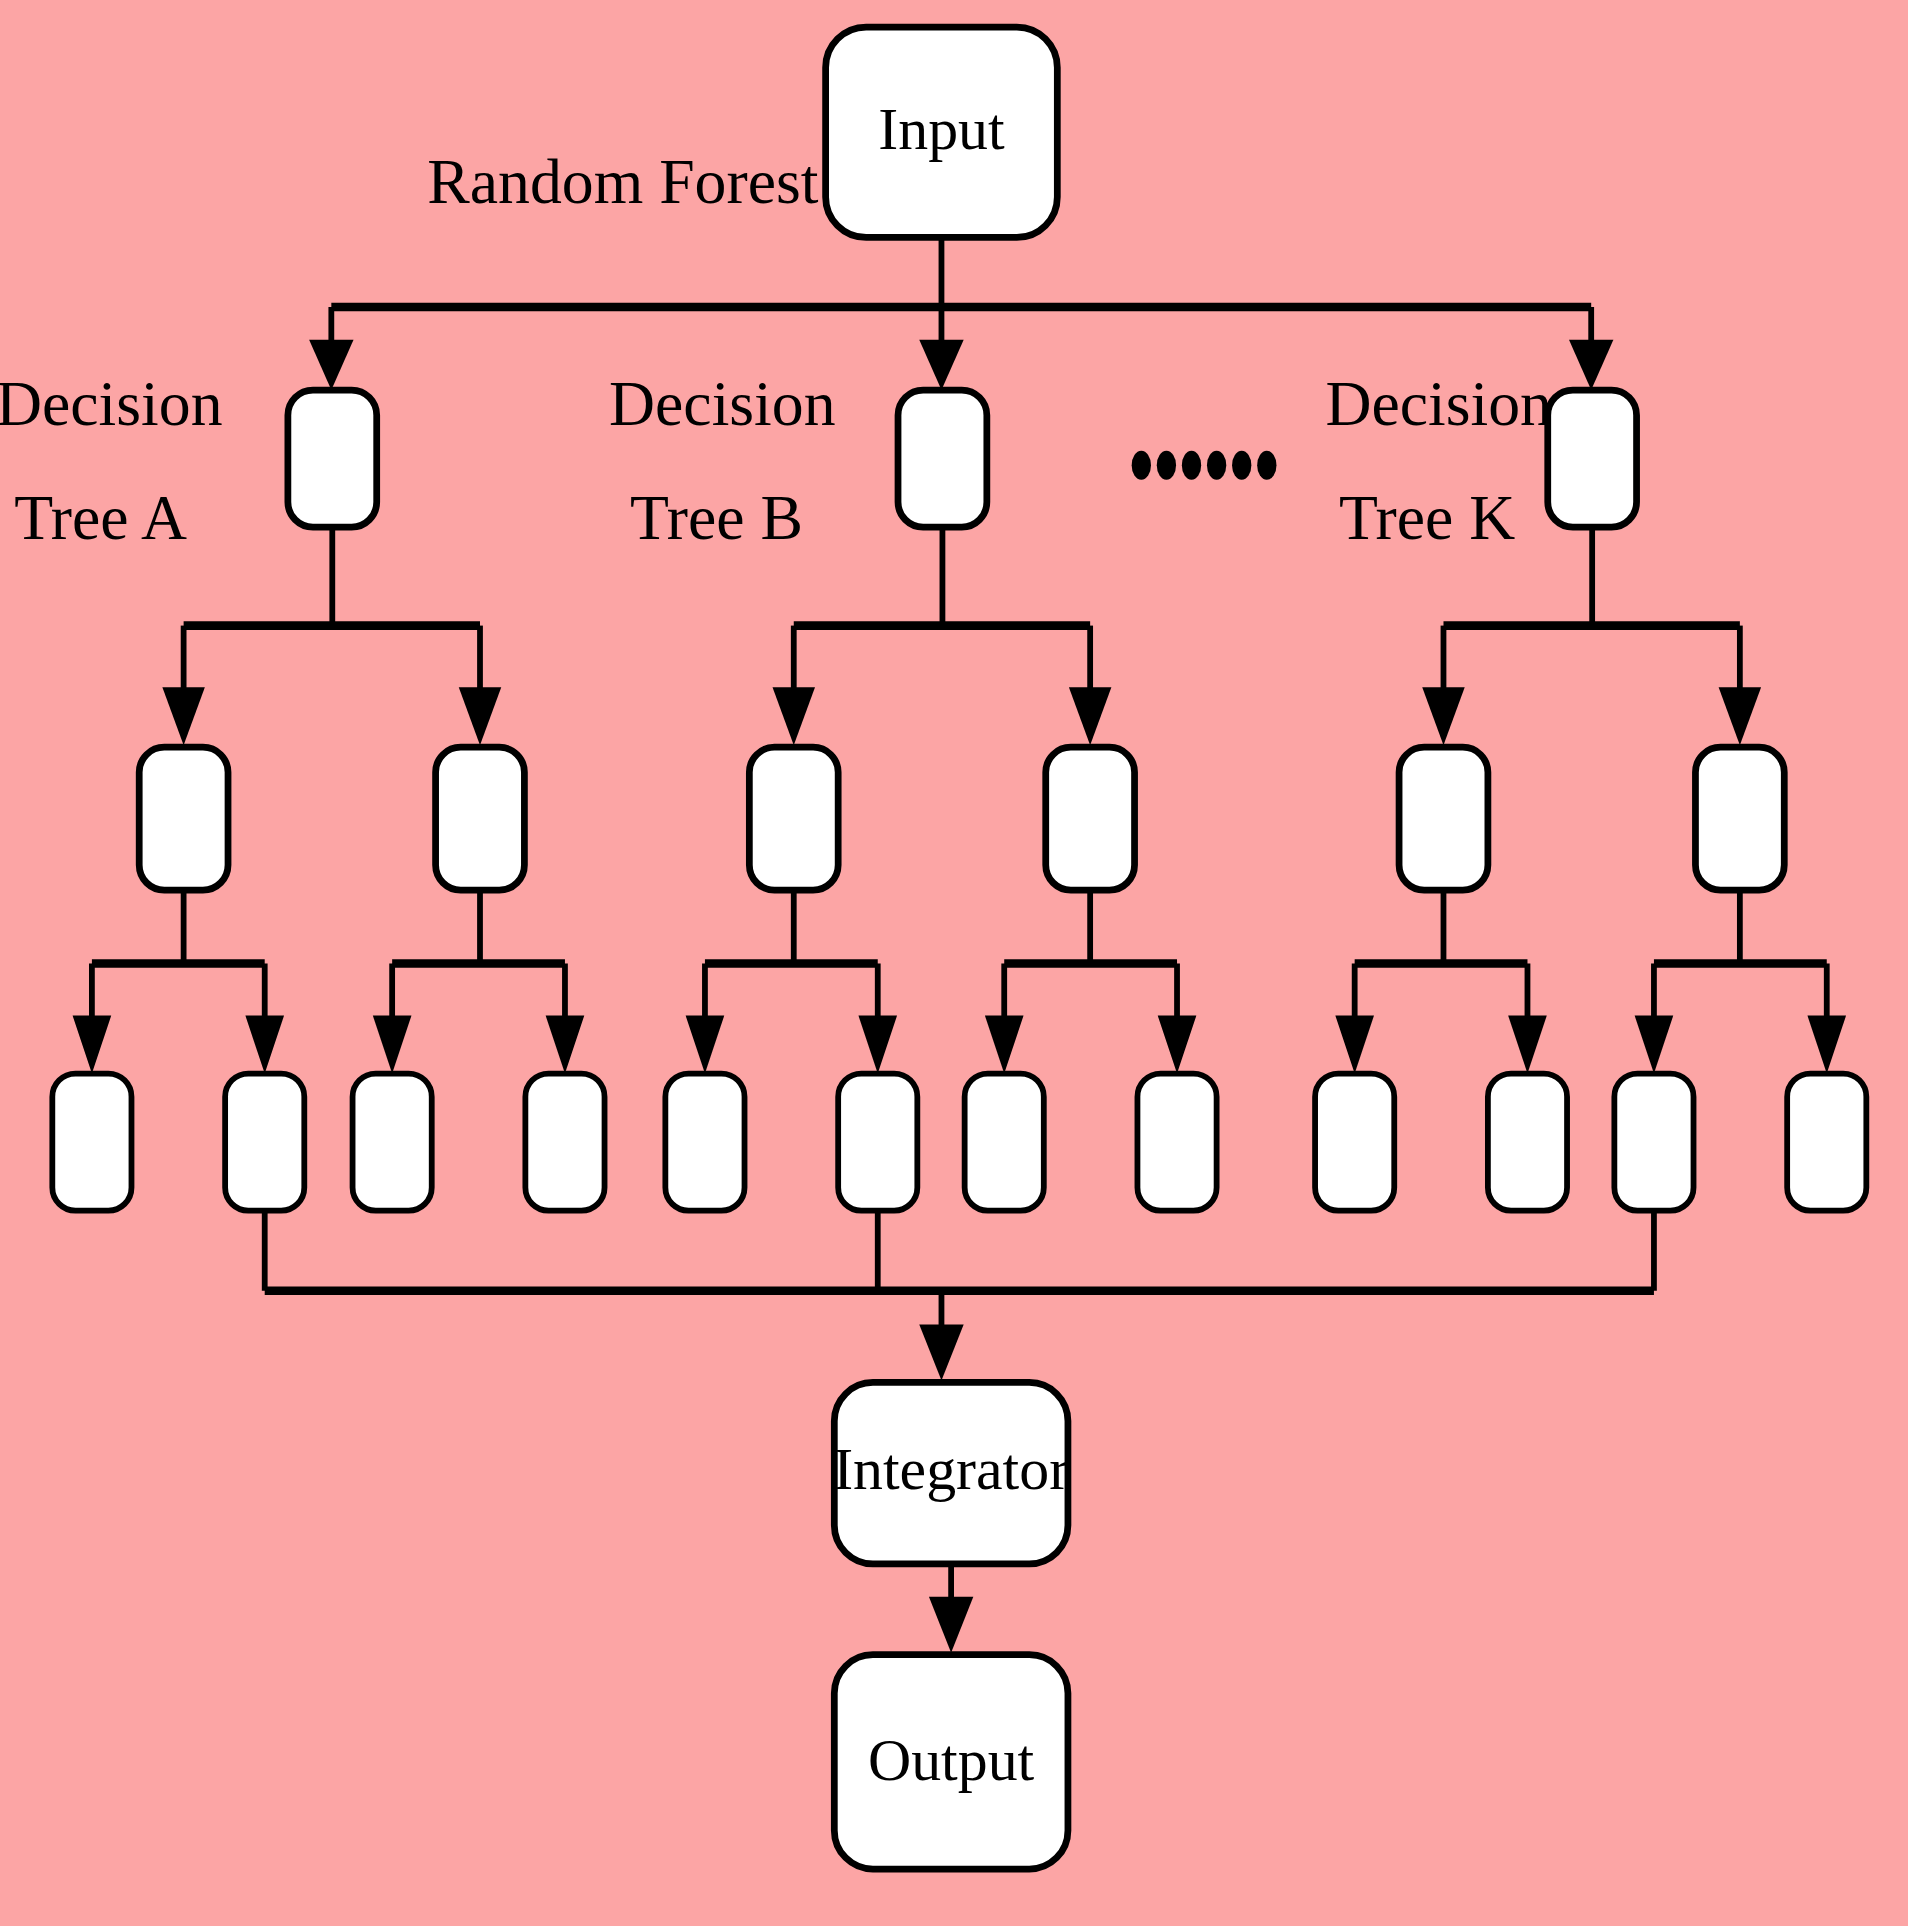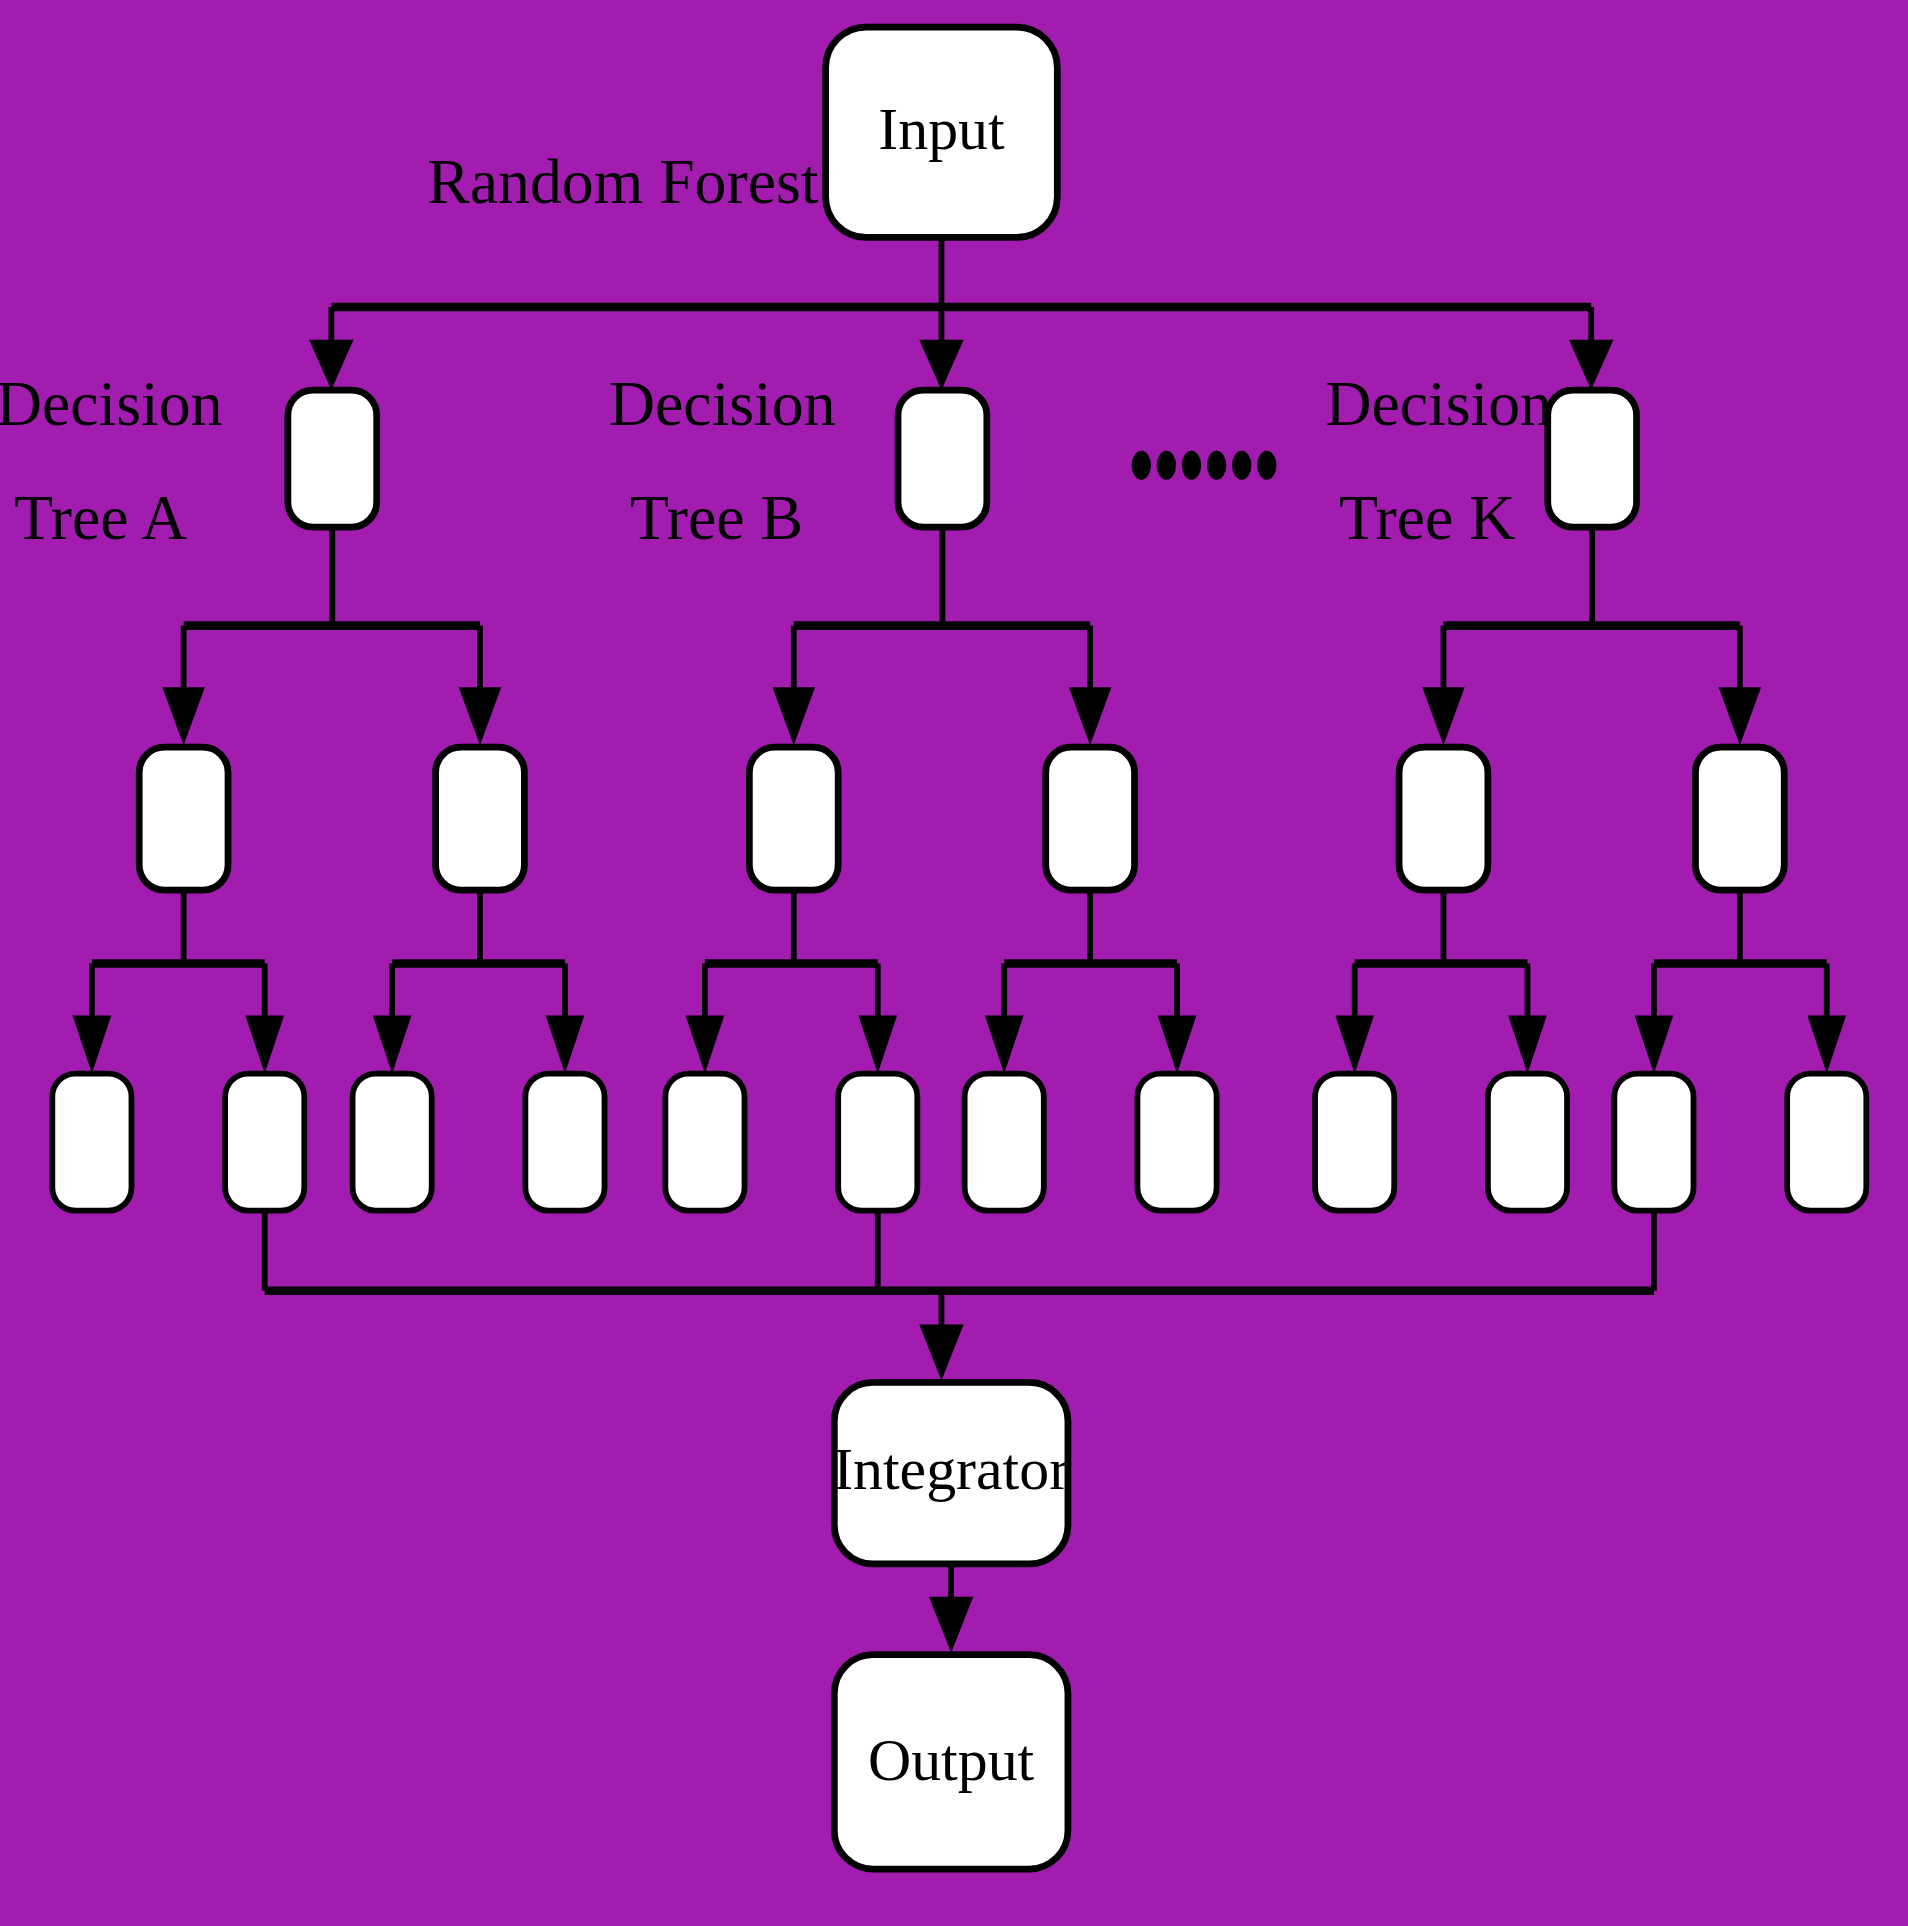--- a/index.html
+++ b/index.html
@@ -8,21 +8,21 @@
     padding: 0;
     background: #ffffff;
   }
   body {
     font-family: "Liberation Serif", "DejaVu Serif", serif;
   }
   #diagram-root {
     position: relative;
     width: 1909px;
     height: 1926px;
-    background: #a21caf;
+    background: #fca5a5;
     overflow: hidden;
   }
   svg#rf-svg {
     display: block;
     width: 1909px;
     height: 1926px;
   }
   .node-box {
     fill: #ffffff;
     stroke: #000000;

